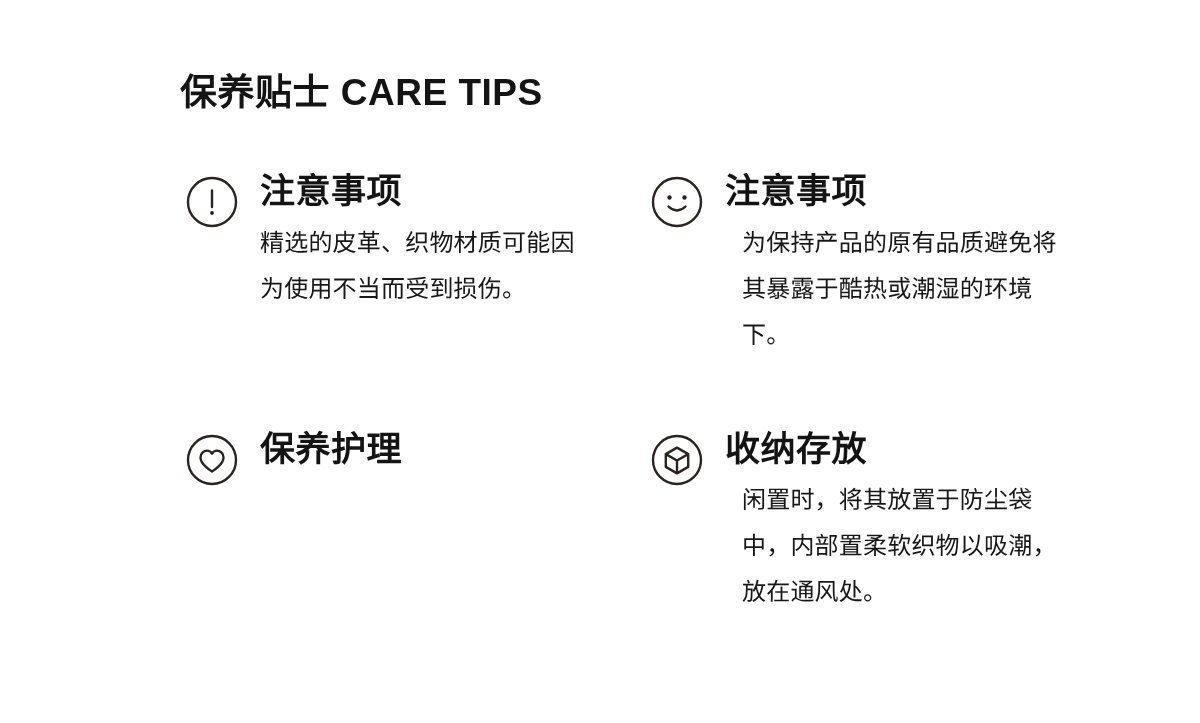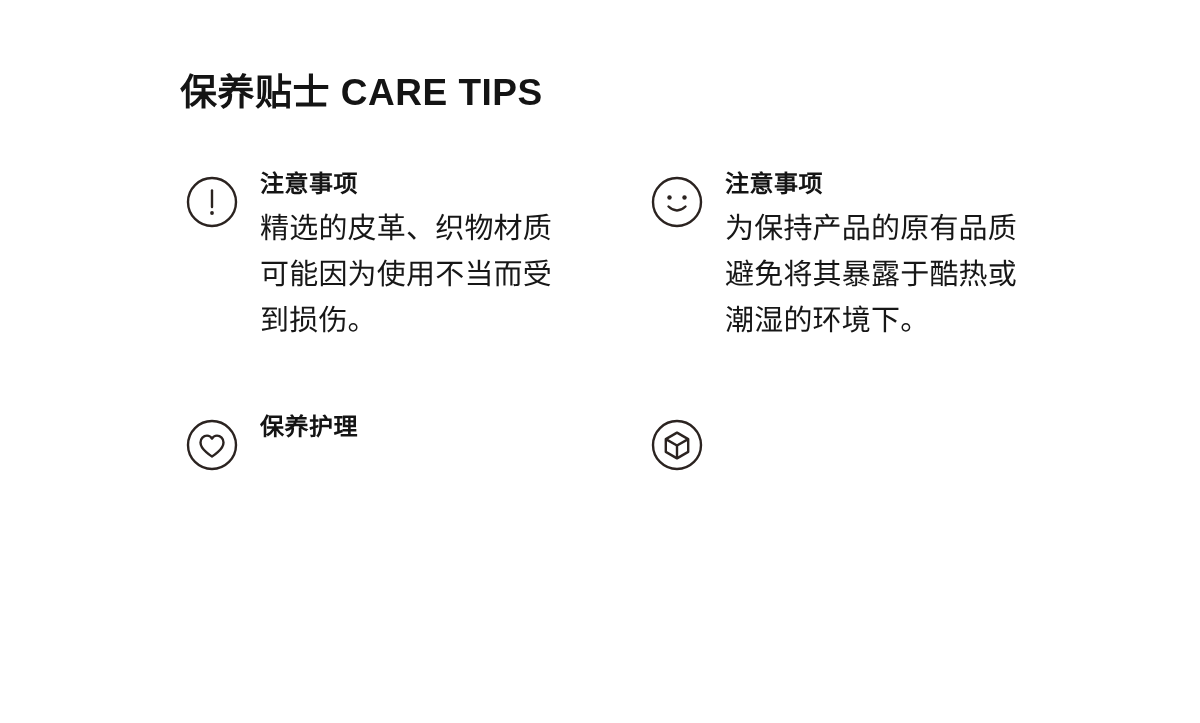--- a/index.html
+++ b/index.html
@@ -69,42 +69,43 @@
     height: 52px;
   }
 
   .tip-body {
     flex: 1 1 auto;
     min-width: 0;
     padding-top: 0;
   }
 
   .tip-title {
-    font-size: 24px;
+    font-size: 35px;
     font-weight: 700;
     line-height: 1.3;
     color: #141414;
     letter-spacing: 0.5px;
     margin: 0 0 6px 0;
     white-space: nowrap;
   }
 
   .tip-text {
-    font-size: 29px;
+    font-size: 24px;
     font-weight: 400;
     line-height: 46px;
     color: #171717;
     letter-spacing: 0.2px;
     margin: 0;
     max-width: 320px;
   }
 
   
   .tip-card.col-right .tip-text {
     max-width: 320px;
+    margin-left: 17px;
   }
 </style>
 </head>
 <body>
 
 <div class="page">
 
   <div class="section-title">保养贴士 CARE TIPS</div>
 
   <div class="tips-grid">
@@ -152,16 +153,20 @@
 
     <div class="tip-card col-right">
       <div class="tip-icon">
         <svg viewBox="0 0 52 52" xmlns="http://www.w3.org/2000/svg">
           <circle cx="26" cy="26" r="24" fill="none" stroke="#2b2320" stroke-width="2.4"></circle>
           <path d="M26 13.6 L37.2 20.1 L37.2 32.9 L26 39.4 L14.8 32.9 L14.8 20.1 Z" fill="none" stroke="#2b2320" stroke-width="2.4" stroke-linejoin="round"></path>
           <path d="M14.8 20.1 L26 26.5 L37.2 20.1" fill="none" stroke="#2b2320" stroke-width="2.4" stroke-linejoin="round"></path>
           <line x1="26" y1="26.5" x2="26" y2="39.4" stroke="#2b2320" stroke-width="2.4"></line>
         </svg>
       </div>
+      <div class="tip-body">
+        <div class="tip-title">收纳存放</div>
+        <div class="tip-text">闲置时，将其放置于防尘袋中，内部置柔软织物以吸潮，放在通风处。</div>
+      </div>
     </div>
 
   </div>
 </div>
 
 </body></html>

